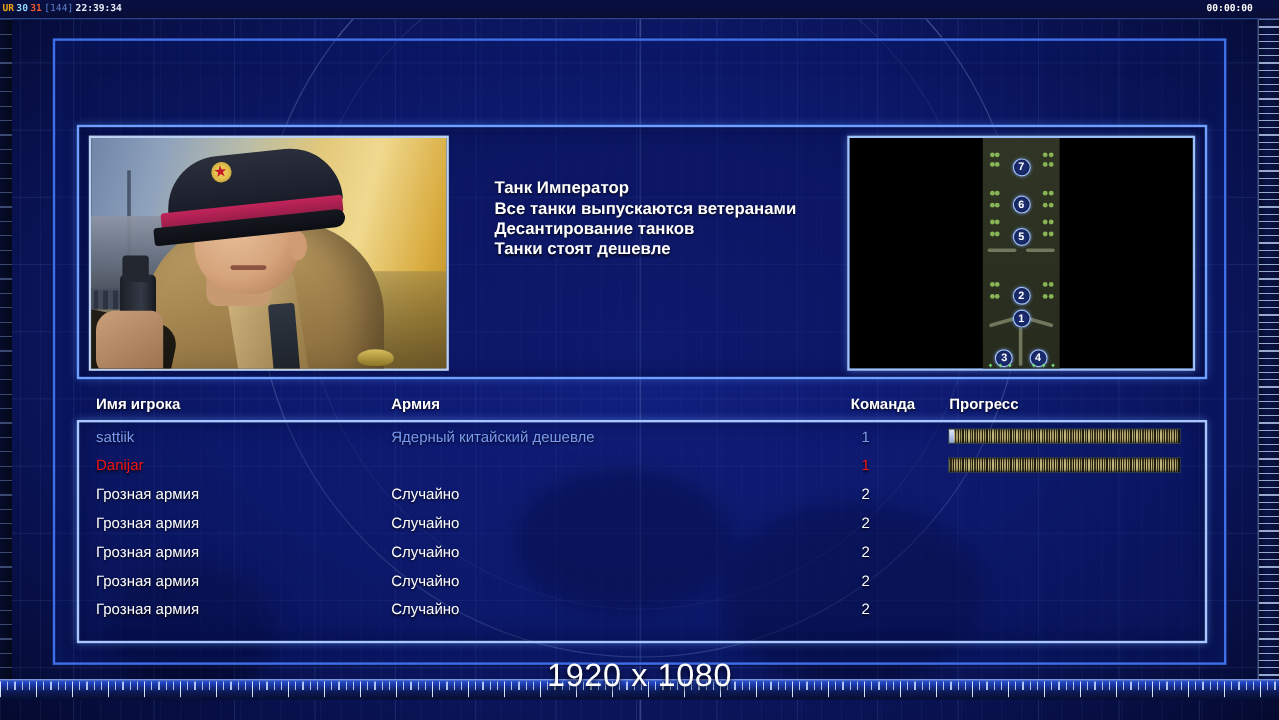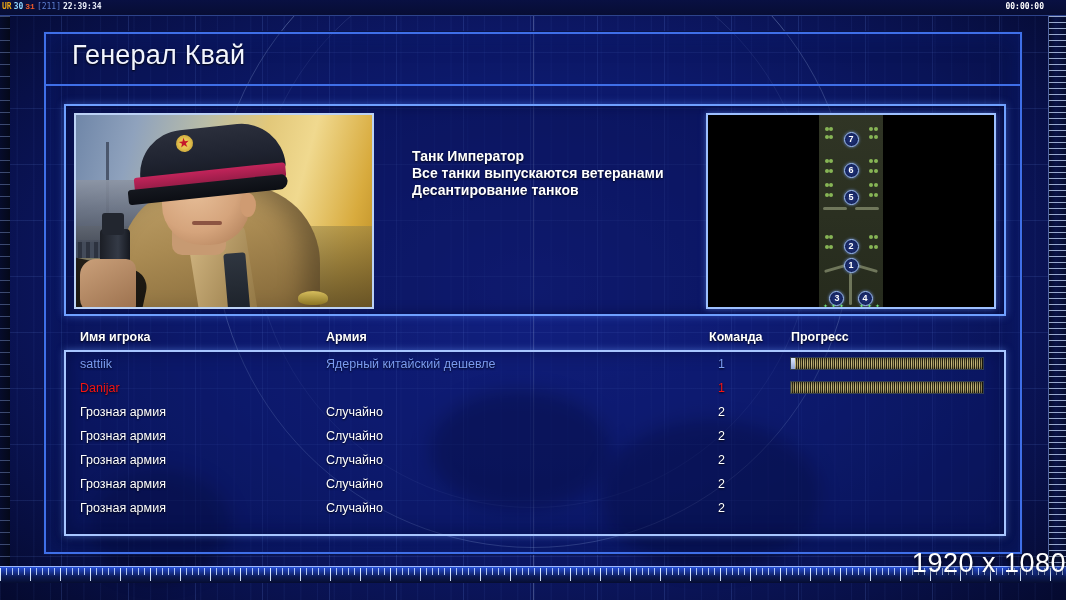--- a/index.html
+++ b/index.html
@@ -128,21 +128,21 @@
     font-size: 8px;
     letter-spacing: 0px;
     white-space: nowrap;
     line-height: 10px;
     z-index: 40;
   }
   #fps-readout { left: 2px; top: 2px; }
   #fps-readout .seg { margin-right: 2px; }
   .c-ur   { color: #e8a415; font-weight: bold; }
   .c-n1   { color: #8fd6ff; font-weight: bold; }
-  .c-n2   { color: #f05a2a; font-weight: bold; font-family: Liberation Mono, monospace; }
+  .c-n2   { color: #f05a2a; font-weight: bold; }
   .c-br   { color: #5d7fd0; }
   .c-tm   { color: #e9eef8; font-weight: bold; }
   #clock-readout { right: 22px; top: 2px; color: #ffffff; font-weight: bold; }
 
   
   #main-frame {
     position: absolute;
     left: 44px; top: 32px;
     width: 978px; height: 522px;
     border: 2px solid #3f6fe8;
@@ -473,21 +473,21 @@
     position: absolute;
     left: 0; top: 0; bottom: 0;
     width: 4px;
     background: linear-gradient(to bottom, #dfe9ff, #8fa6d8);
   }
 
   
   #res-overlay {
     position: absolute;
     left: 0; right: 0; top: 548px;
-    text-align: right;
+    text-align: center;
     font-size: 27px;
     color: #ffffff;
     text-shadow: 0 2px 4px rgba(0,0,0,0.95);
     z-index: 60;
     letter-spacing: 0.5px;
   }
 </style>
 </head>
 <body>
 
@@ -508,29 +508,26 @@
     </div>
   <div class="ruler ruler-right">
       <div class="ticks"></div>
     </div>
   <div class="ruler ruler-bottom">
     <div class="ticks"></div>
     <div class="ticks-major"></div>
   </div>
 
   <div class="hud-text" id="fps-readout">
-    <span class="seg c-ur">UR</span><span class="seg c-n1">30</span><span class="seg c-n2">31</span><span class="seg c-br">[211]</span><span class="seg c-tm">22:39:34</span>
+    <span class="seg c-ur">UR</span><span class="seg c-n1">30</span><span class="seg c-n2">31</span><span class="seg c-br">[144]</span><span class="seg c-tm">22:39:34</span>
   </div>
   <div class="hud-text" id="clock-readout">00:00:00</div>
 
   <div id="main-frame">
 
-    <div id="title-bar">
-      <div id="page-title">Генерал Квай</div>
-    </div>
 
     <div id="info-panel">
 
       <div id="portrait">
         <div class="p-sky"></div>
         <div class="p-ground"></div>
         <div class="p-pole"></div>
         <div class="p-tank-treads"></div>
         <div class="p-tank"></div>
         <div class="p-body">
@@ -552,20 +549,21 @@
         <div class="p-cap-badge"></div>
         <div class="p-sleeve"></div>
         <div class="p-gun"></div>
         <div class="p-hand"></div>
       </div>
 
       <div id="desc-block">
           <div class="line">Танк Император</div>
           <div class="line">Все танки выпускаются ветеранами</div>
           <div class="line">Десантирование танков</div>
+          <div class="line">Танки стоят дешевле</div>
         </div>
 
       <div id="minimap-frame">
         <div id="minimap">
           <div class="mm-road" style="left:4px; top:92px; width:24px; height:3px;"></div>
           <div class="mm-road" style="left:36px; top:92px; width:24px; height:3px;"></div>
           <div class="mm-road" style="left:5px; top:152px; width:22px; height:3px; transform:rotate(-16deg);"></div>
           <div class="mm-road" style="left:37px; top:152px; width:22px; height:3px; transform:rotate(16deg);"></div>
           <div class="mm-road" style="left:30px; top:158px; width:3px; height:32px;"></div>
         <div class="mm-spot" style="left: 50%; top: 17px;">7</div>

